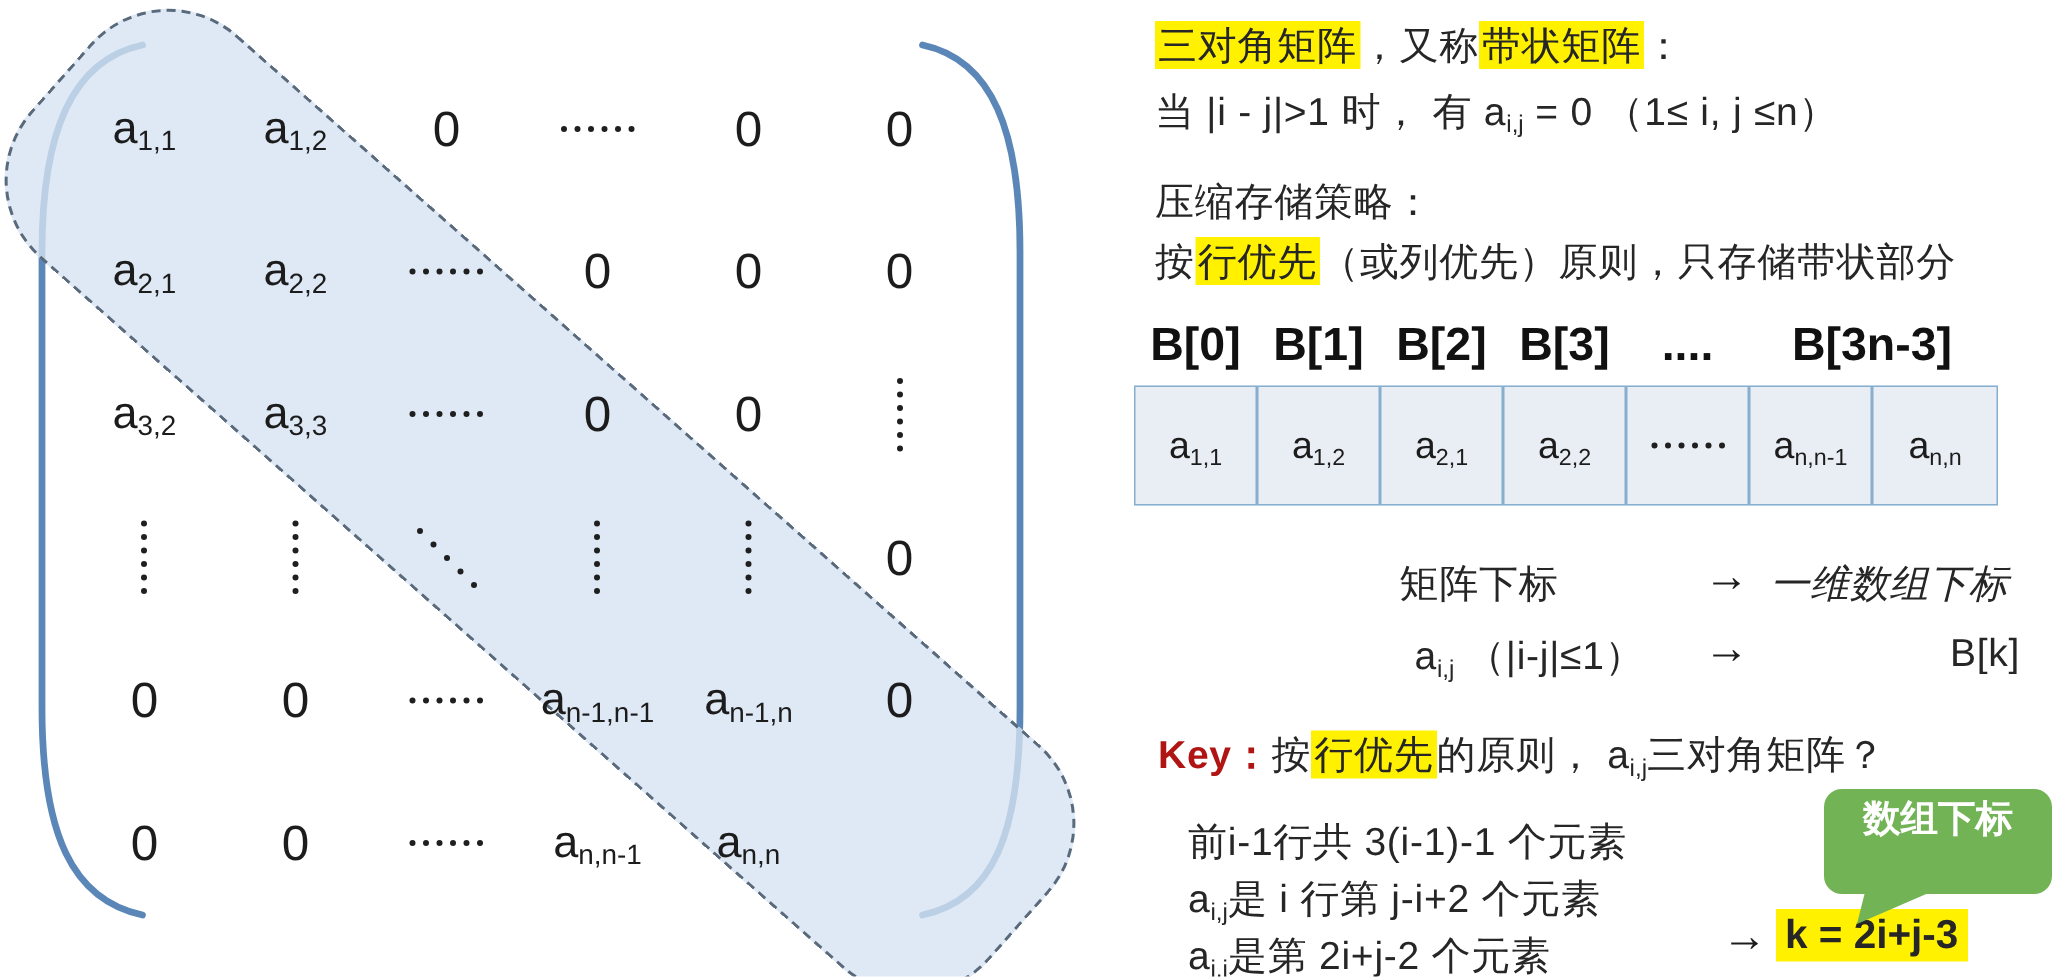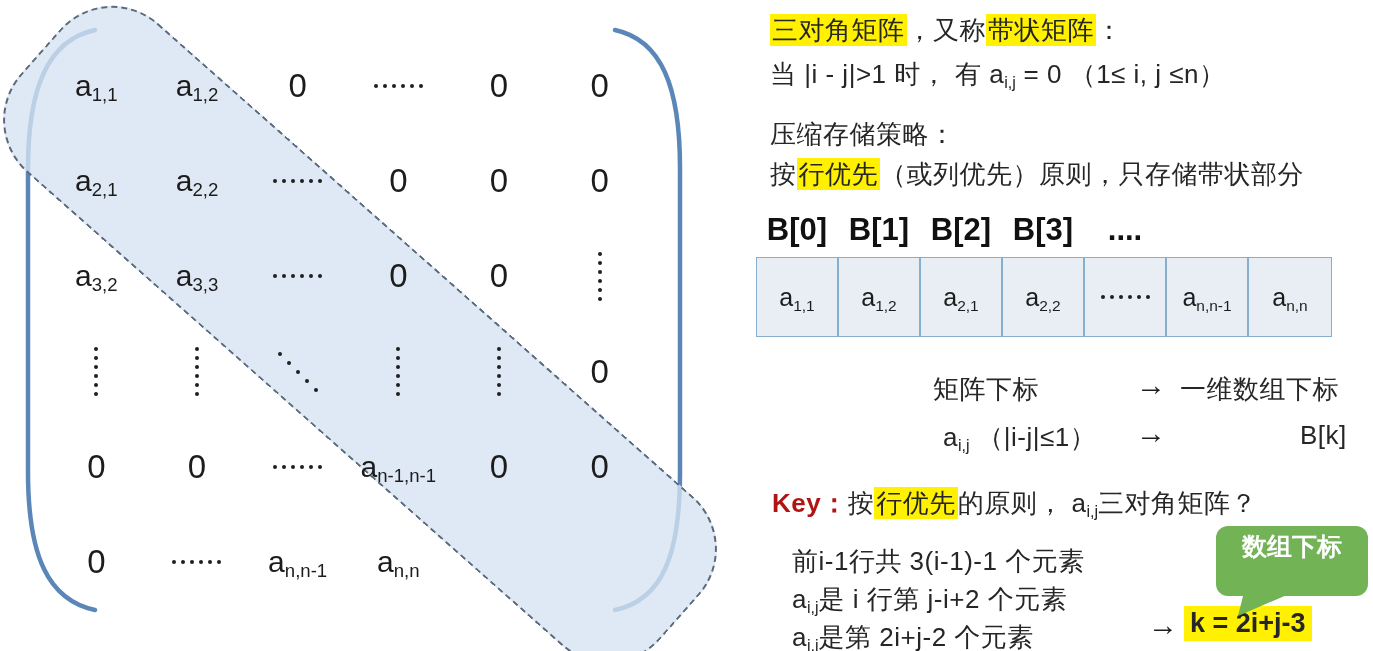--- a/index.html
+++ b/index.html
@@ -220,20 +220,23 @@
           <span class="dot" style="left: 18px; top: 0px;"></span>
           <span class="dot" style="left: 27px; top: 0px;"></span>
           <span class="dot" style="left: 36px; top: 0px;"></span>
           <span class="dot" style="left: 45px; top: 0px;"></span>
         </span>
       </div>
       <div class="mcell">
         <span>a<sub>n-1,n-1</sub></span>
       </div>
       <div class="mcell">
+        <span>a<sub>n-1,n</sub></span>
+      </div>
+      <div class="mcell">
         <span class="zero">0</span>
       </div>
       <div class="mcell">
         <span class="zero">0</span>
       </div>
       <div class="mcell">
         <span class="zero">0</span>
       </div>
       <div class="mcell">
         <span class="dots" style="width: 49px; height: 4px;">
@@ -258,20 +261,21 @@
 <div class="abs cn" style="left:770px;top:57px;"><span>当 |i - j|&gt;1 时， 有 a</span><sub>i,j</sub><span> = 0 （1≤ i, j ≤n）</span></div>
 <div class="abs cn" style="left:770px;top:117px;text-align:center;"><span>压缩存储策略：</span></div>
 <div class="abs cn" style="left:770px;top:157px;"><span>按</span><span class="hl">行优先</span><span>（或列优先）原则，只存储带状部分</span></div>
 
 <div class="bheaders">
     <div class="bh">B[0]</div>
     <div class="bh">B[1]</div>
     <div class="bh">B[2]</div>
     <div class="bh">B[3]</div>
     <div class="bh">....</div>
+    <div class="bh" style="grid-column: 6 / span 2;">B[3n-3]</div>
   </div>
 <div class="acells">
     <div class="acell">
       <span>a<sub>1,1</sub></span>
     </div>
     <div class="acell">
       <span>a<sub>1,2</sub></span>
     </div>
     <div class="acell">
       <span>a<sub>2,1</sub></span>
@@ -292,21 +296,21 @@
     <div class="acell">
       <span>a<sub>n,n-1</sub></span>
     </div>
     <div class="acell">
       <span>a<sub>n,n</sub></span>
     </div>
   </div>
 
 <span class="abs cn" style="left:933px;top:372px;">矩阵下标</span>
 <span class="abs arrow" style="left:1136px;top:368px;">→</span>
-<span class="abs cn" style="left:1180px;top:372px;">一维数组下标</span>
+<span class="abs cn" style="left:1180px;top:372px;font-style:italic;">一维数组下标</span>
 
 <span class="abs cn" style="left:943px;top:420px;"><span>a</span><sub>i,j</sub><span> （|i-j|≤1）</span></span>
 <span class="abs arrow" style="left:1136px;top:416px;">→</span>
 <span class="abs cn" style="left:1300px;top:420px;">B[k]</span>
 
 <div class="abs cn" style="left:772px;top:486px;"><span class="red">Key：</span><span>按</span><span class="hl">行优先</span><span>的原则， a</span><sub>i,j</sub><span>三对角矩阵？</span></div>
 
 <div class="abs cn calc" style="left:792px;top:542px;">
   <div><span>前i-1行共 3(i-1)-1 个元素</span></div>
   <div><span>a</span><sub>i,j</sub><span>是 i 行第 j-i+2 个元素</span></div>

